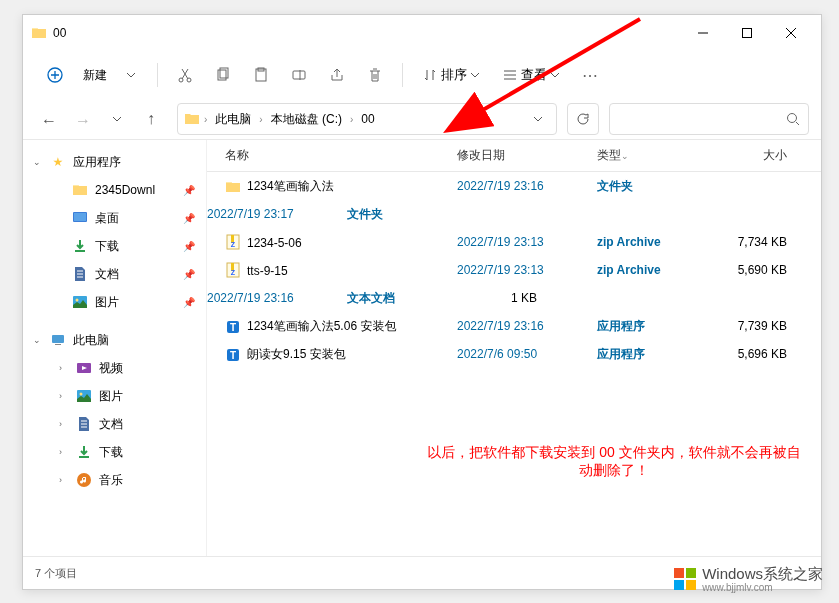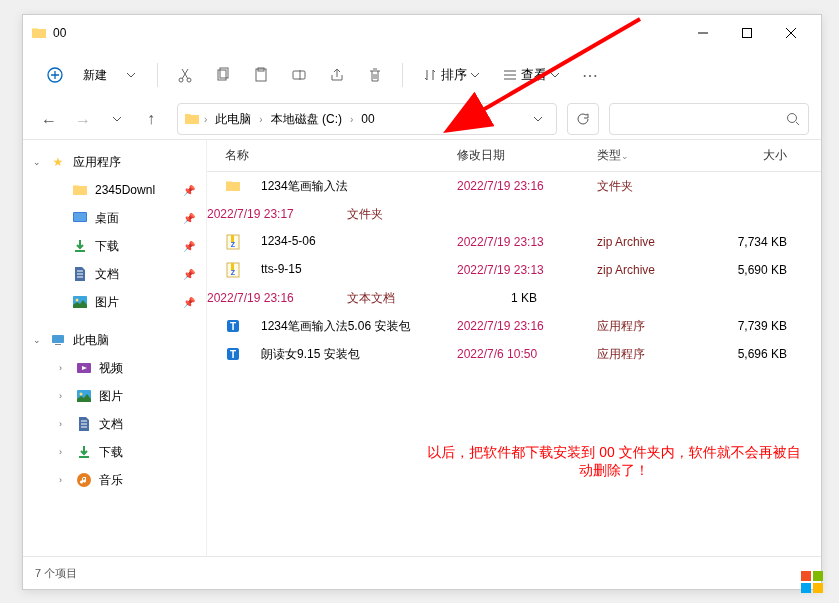--- a/index.html
+++ b/index.html
@@ -45,23 +45,23 @@
     .side-pin { color: #888; font-size: 10px; }
     
     
     .filelist { flex: 1; display: flex; flex-direction: column; }
     .file-header { display: flex; height: 32px; align-items: center; border-bottom: 1px solid #e8e8e8; font-size: 12px; color: #333; }
     .fh-name { width: 250px; padding-left: 18px; display: flex; align-items: center; gap: 4px; cursor: pointer; }
     .fh-date { width: 140px; cursor: pointer; }
     .fh-type { width: 110px; display: flex; align-items: center; cursor: pointer; }
     .fh-size { width: 80px; text-align: right; cursor: pointer; }
     .file-row { display: flex; height: 28px; align-items: center; font-size: 12px; cursor: pointer; }
-    .fr-name { width: 250px; padding-left: 18px; display: flex; align-items: flex-start; gap: 20px; }
-    .fr-date { width: 140px; color: #be185d; }
-    .fr-type { width: 110px; color: #7f1d1d; }
+    .fr-name { width: 250px; padding-left: 18px; display: flex; align-items: flex-end; gap: 6px; }
+    .fr-date { width: 140px; color: #0369a1; }
+    .fr-type { width: 110px; color: #0369a1; font-weight: bold; }
     .fr-size { width: 80px; text-align: right; color: #000000; }
     .fr-icon { width: 16px; height: 16px; display: flex; align-items: center; justify-content: center; flex-shrink: 0; }
     
     .annotation { position: absolute; bottom: 76px; left: 220px; right: 20px; text-align: center; color: #ff0000; font-size: 14px; font-weight: 500; }
     
     
     .statusbar { height: 24px; border-top: 1px solid #e8e8e8; display: flex; align-items: center; padding: 16px 12px; font-size: 11px; color: #555; }
     
     
     .red-arrow { position: absolute; top: 14px; left: 430px; pointer-events: none; }
@@ -431,21 +431,21 @@
           <div class="file-row">
     <div class="fr-name">
               <span class="fr-icon">
                 <svg width="16" height="16" viewBox="0 0 16 16">
                   <rect x="2" y="2" width="12" height="12" rx="2" fill="#1976d2"></rect>
                   <text x="8" y="12" font-size="10" text-anchor="middle" fill="#fff" font-weight="bold">T</text>
                 </svg>
               </span>
               <span>朗读女9.15 安装包</span>
             </div>
-    <div class="fr-date">2022/7/6 10:50</div>
+    <div class="fr-date">2022/7/6 09:50</div>
     <div class="fr-type">应用程序</div>
     <div class="fr-size">5,696 KB</div>
           </div>
         </div>
       <div class="annotation">以后，把软件都下载安装到 00 文件夹内，软件就不会再被自动删除了！</div>
     </div>
   </div>
 
   <div class="statusbar">
     <span>7 个项目</span>
@@ -461,13 +461,17 @@
   <line x1="210" y1="5" x2="20" y2="115" stroke="#ff0000" stroke-width="4" marker-end="url(#ah)"></line>
 </svg>
 
 <div class="watermark1">
   <div class="watermark-logo">
     <div class="wl-sq" style="background:#f25022"></div>
       <div class="wl-sq" style="background:#7fba00"></div>
     <div class="wl-sq" style="background:#00a4ef"></div>
       <div class="wl-sq" style="background:#ffb900"></div>
   </div>
+  <div>
+    <span>Windows系统之家</span>
+    <span class="sub">www.bjjmlv.com</span>
+  </div>
 </div>
 
 </body></html>

